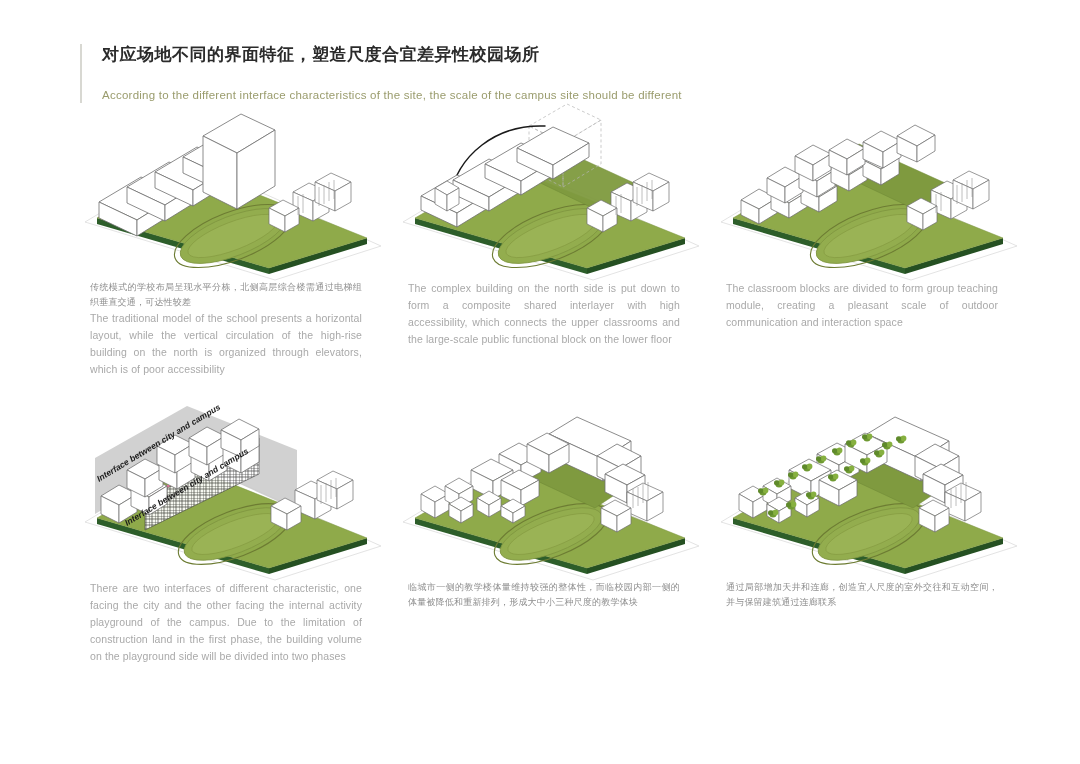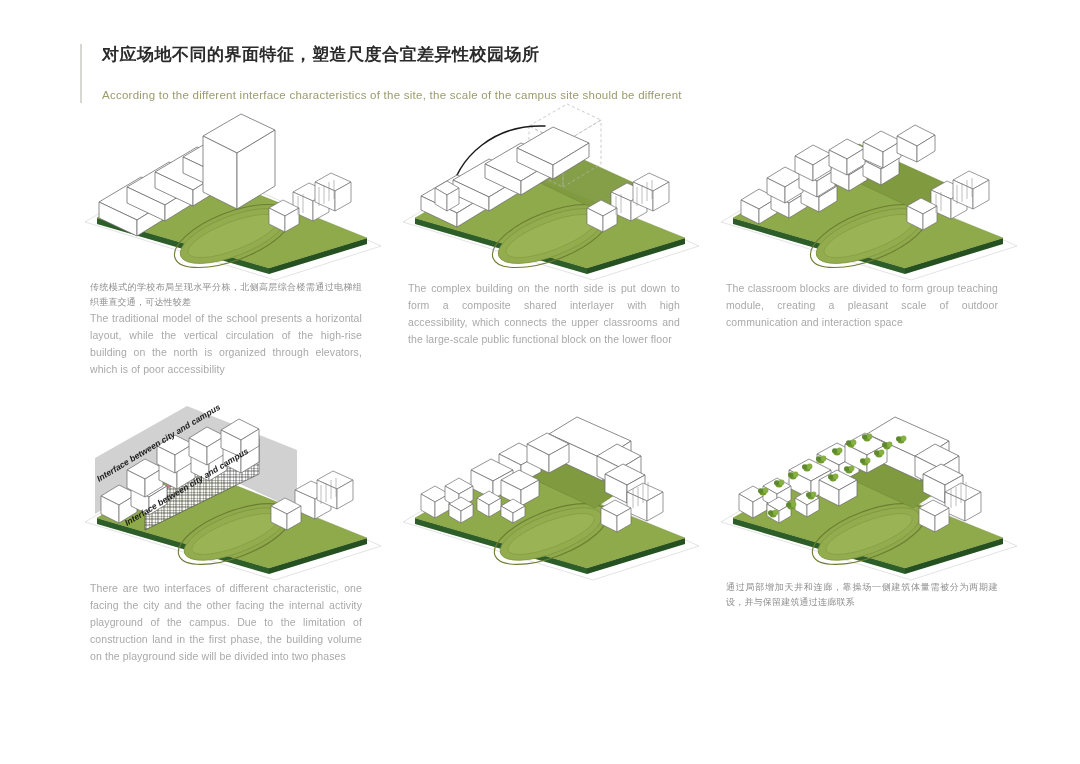--- a/index.html
+++ b/index.html
@@ -478,20 +478,21 @@
         </g>
         <g stroke="#8a8a8a" stroke-width="0.55" fill="none">
           <path d="M232 93 L232 112"></path>
             <path d="M237 91 L237 110"></path>
           <path d="M242 88 L242 107"></path>
             <path d="M247 86 L247 105"></path>
         </g>
       </svg>
     </div>
     <div class="caption">
+      <div class="cap-cn">临城市一侧的教学楼体量维持较强的整体性，而临校园内部一侧的体量被降低和重新排列，形成大中小三种尺度的教学体块</div>
     </div>
   </div>
 
   <div class="cell">
     <div class="figure">
       <svg viewBox="0 0 300 186" xmlns="http://www.w3.org/2000/svg">
         <defs>
           <g id="tree6">
             <circle cx="0" cy="0" r="3.6" fill="#6f9a32"></circle>
             <circle cx="2.6" cy="-1.6" r="2.8" fill="#86b03f"></circle>
@@ -581,17 +582,17 @@
         </g>
         <g stroke="#8a8a8a" stroke-width="0.55" fill="none">
           <path d="M232 93 L232 112"></path>
             <path d="M237 91 L237 110"></path>
           <path d="M242 88 L242 107"></path>
             <path d="M247 86 L247 105"></path>
         </g>
       </svg>
     </div>
     <div class="caption">
-      <div class="cap-cn">通过局部增加天井和连廊，靠操场一侧建筑体量需被分为两期建设，并与保留建筑通过连廊联系</div>
+      <div class="cap-cn">通过局部增加天井和连廊，创造宜人尺度的室外交往和互动空间，并与保留建筑通过连廊联系</div>
     </div>
   </div>
 
 </div>
 
 </body></html>

